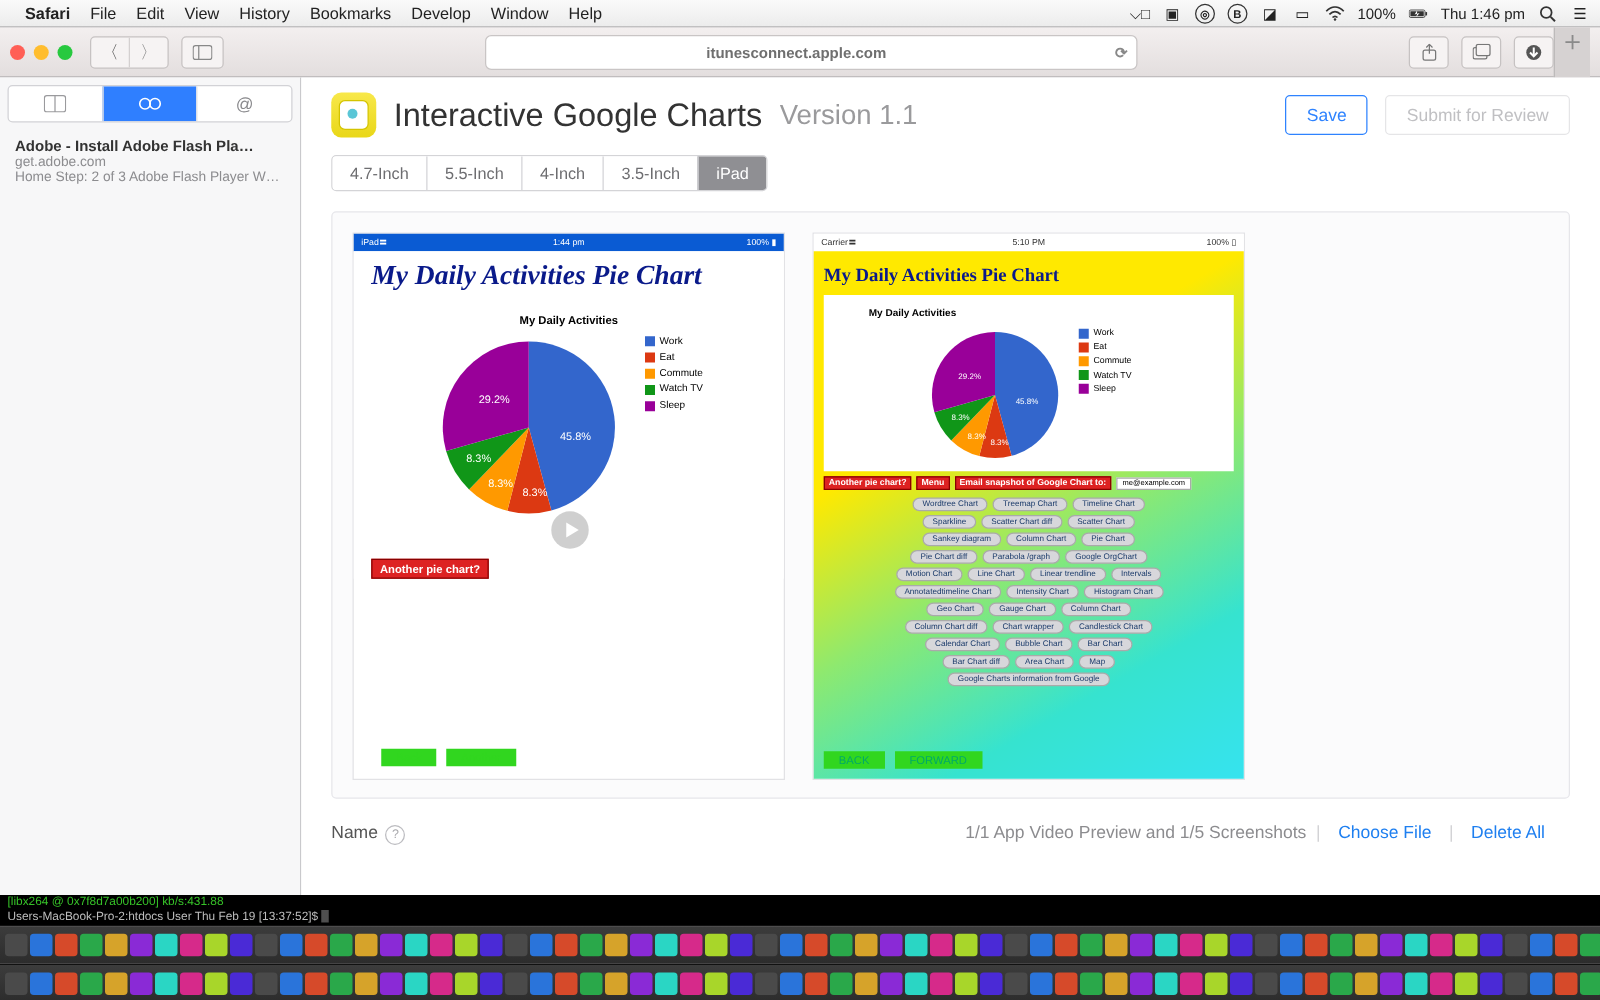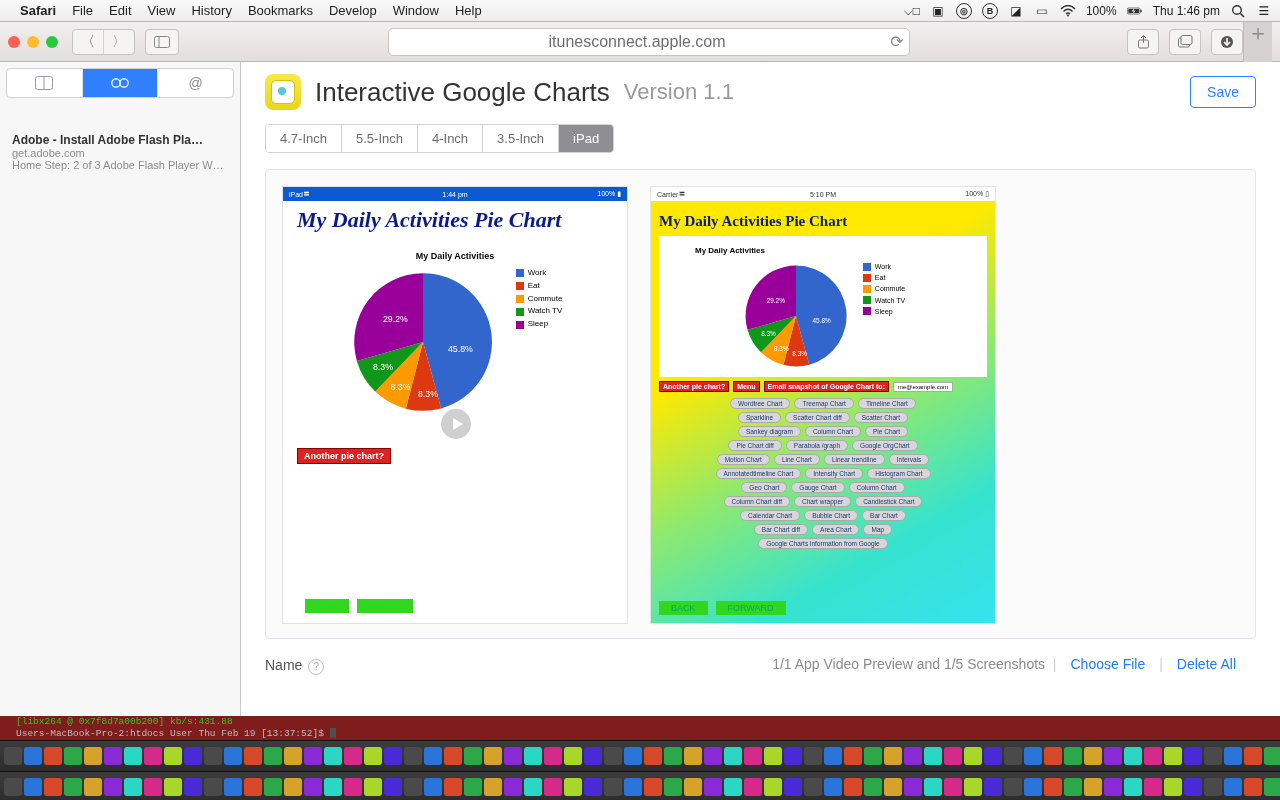--- a/index.html
+++ b/index.html
@@ -15,34 +15,34 @@
   #safari{height:40px;background:linear-gradient(#f3efef,#e3dede);border-bottom:1px solid #b8b5b5;display:flex;align-items:center;padding:0 8px;box-sizing:border-box;}
   .traffic{display:flex;gap:7px;margin-right:14px;}
   .tlight{width:12px;height:12px;border-radius:50%;}
   .tlight.r{background:#ff5f56;} .tlight.y{background:#ffbd2e;} .tlight.g{background:#27c93f;}
   .navseg{display:flex;border:1px solid #c6c2c2;border-radius:4px;overflow:hidden;background:#f6f3f3;}
   .navbtn{width:30px;height:24px;display:flex;align-items:center;justify-content:center;color:#888;font-size:14px;}
   .navbtn.on{color:#555;}
   .navbtn+.navbtn{border-left:1px solid #d4d0d0;}
   .sidetog{margin-left:10px;border:1px solid #c6c2c2;border-radius:4px;width:32px;height:24px;display:flex;align-items:center;justify-content:center;background:#f6f3f3;color:#777;}
   .addrwrap{flex:1;display:flex;justify-content:center;}
-  .addrbar{width:520px;height:26px;border:1px solid #c9c5c5;border-radius:5px;background:#fff;display:flex;align-items:center;font-size:16px;color:#6f6f6f;}
+  .addrbar{width:520px;height:26px;border:1px solid #c9c5c5;border-radius:5px;background:#fff;display:flex;align-items:center;font-size:12px;color:#6f6f6f;font-weight:bold;}
   .addrbar .url{flex:1;text-align:center;}
   .addrbar .reload{width:24px;text-align:center;color:#888;}
   .toolright{display:flex;gap:10px;margin-left:8px;}
   .tbtn{width:30px;height:24px;border:1px solid #c6c2c2;border-radius:4px;display:flex;align-items:center;justify-content:center;background:#f6f3f3;color:#666;font-size:13px;}
   .tabstrip{width:28px;height:40px;border-left:1px solid #bdbaba;background:#d6d2d2;display:flex;align-items:flex-start;justify-content:center;color:#8a8a8a;font-size:22px;line-height:1;}
   
   #body{display:flex;height:654px;background:#ecebed;}
   #favs{width:240px;border-right:1px solid #c9c9cc;background:#f7f7f8;display:flex;flex-direction:column;}
   .favseg{height:28px;display:flex;margin:6px;background:#fff;border:1px solid #d2d2d6;border-radius:4px;overflow:hidden;}
   .favtab{flex:1;display:flex;align-items:center;justify-content:center;color:#8a8a8d;font-size:14px;}
   .favtab.act{background:#2f7fff;color:#fff;}
   .favtab+.favtab{border-left:1px solid #e1e1e4;}
-  .favitem{padding:6px 12px 2px;font-size:12px;margin-top:23px;}
+  .favitem{padding:6px 12px 2px;font-size:12px;}
   .favitem .t{font-weight:600;color:#333;white-space:nowrap;overflow:hidden;text-overflow:ellipsis;}
   .favitem .u{color:#8c8c8f;font-size:11px;}
   .favitem .d{color:#8c8c8f;font-size:11px;white-space:nowrap;overflow:hidden;text-overflow:ellipsis;}
   
   #main{flex:1;background:#fff;position:relative;overflow:hidden;}
   .pgwrap{padding:12px 24px 0 24px;}
   .pghead{display:flex;align-items:center;gap:14px;}
   .appicon{width:36px;height:36px;border-radius:8px;background:linear-gradient(#f8e84a,#e9d718);display:flex;align-items:center;justify-content:center;}
   .appicon .inner{width:22px;height:22px;border-radius:5px;background:#fff;border:1px solid #d4c400;position:relative;}
   .appicon .inner:after{content:"";position:absolute;top:6px;left:6px;width:8px;height:8px;border-radius:50%;background:#5ac6d6;}
@@ -89,21 +89,21 @@
   
   .shotfoot{display:flex;align-items:center;margin-top:14px;font-size:14px;color:#8c8c8f;padding-right:6px;}
   .shotfoot .r{margin-left:auto;display:flex;align-items:flex-start;}
   .shotfoot a{color:#1e7ff0;margin:0 14px;cursor:pointer;}
   .shotfoot .sep{color:#d3d3d6;}
   .namelbl{margin-top:4px;font-size:14px;color:#555;}
   .namelbl .q{display:inline-block;width:14px;height:14px;border:1px solid #bcbcc0;border-radius:50%;font-size:10px;color:#a8a8ac;text-align:center;line-height:14px;margin-left:6px;}
   
   #behind{width:24px;background:#f1eff0;border-left:1px solid #c2c2c5;font-family:Menlo,monospace;font-size:9px;color:#555;overflow:hidden;padding-top:64px;line-height:3.6;}
   
-  #term{height:24px;background:#7f1d1d;color:#bdbdbd;font-family:Liberation Mono, monospace;font-size:9.5px;line-height:12px;padding:0 16px;box-sizing:border-box;overflow:hidden;}
+  #term{height:24px;background:#000000;color:#bdbdbd;font-family:Liberation Sans, sans-serif;font-size:9.5px;line-height:12px;padding:0 6px;box-sizing:border-box;overflow:hidden;}
   #term .g{color:#36c228;}
   #term .cursor{display:inline-block;width:6px;height:10px;background:#4f4f4f;vertical-align:middle;}
   
   .dockrow{height:30px;background:linear-gradient(#3c3c3c,#2c2c2c);border-top:1px solid #111;display:flex;align-items:center;padding:0 4px;gap:2px;overflow:hidden;}
   .dtile{width:18px;height:18px;border-radius:3px;flex:0 0 18px;}
   
   .psl{font-size:7px;fill:#fff;}
 </style>
 </head>
 <body>
@@ -226,20 +226,21 @@
   <div id="main">
     <div class="pgwrap">
       <div class="pghead">
         <div class="appicon">
             <div class="inner"></div>
           </div>
         <span class="ttl">Interactive Google Charts</span>
         <span class="ver">Version 1.1</span>
         <div class="headright">
           <div class="btn save">Save</div>
+          <div class="btn submit">Submit for Review</div>
         </div>
       </div>
 
       <div class="devtabs">
         <div class="devtab">4.7-Inch</div>
         <div class="devtab">5.5-Inch</div>
         <div class="devtab">4-Inch</div>
         <div class="devtab">3.5-Inch</div>
         <div class="devtab active">iPad</div>
       </div>

